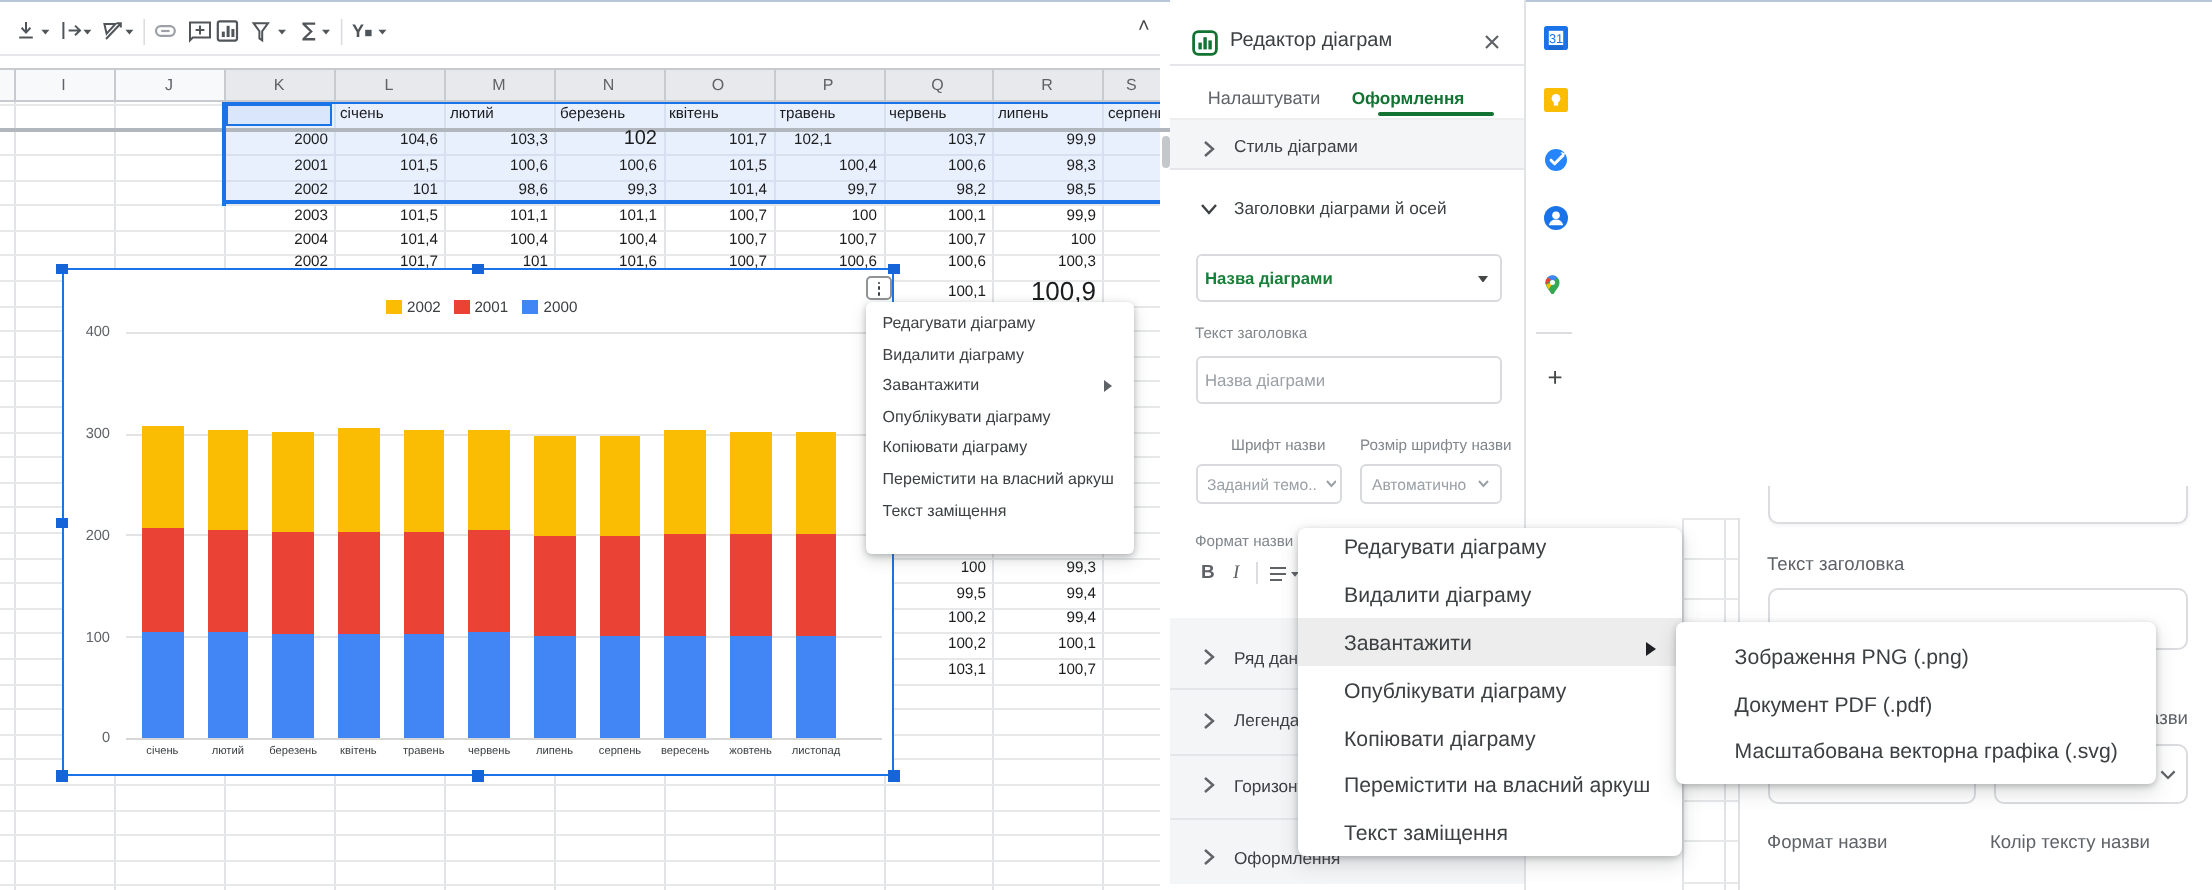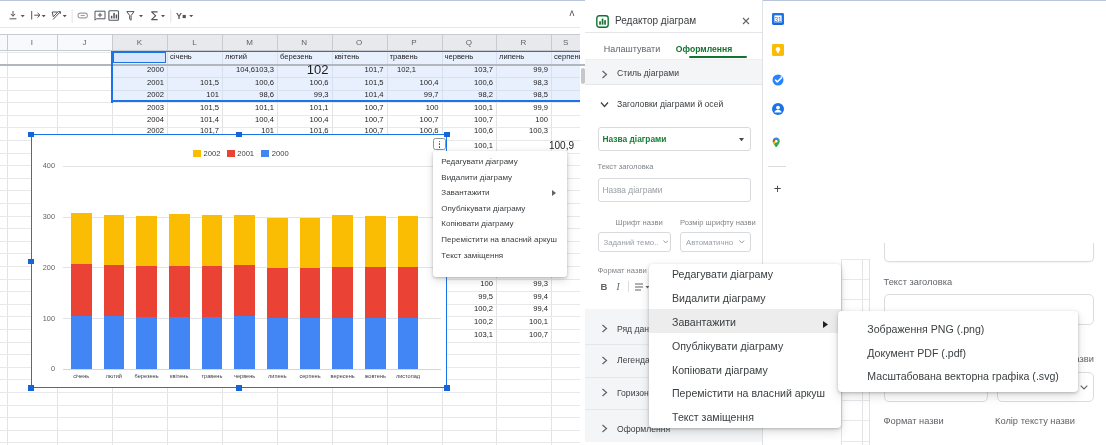--- a/index.html
+++ b/index.html
@@ -149,23 +149,23 @@
     <div style="position:absolute;left:113px;top:52.4px;width:53px;height:11.0px;background:#d9e6fc;border:1.1px solid #1c73e8;box-sizing:border-box;"></div>
     <div style="position:absolute;left:170px;top:50.6px;width:52px;height:12.6px;color:#1b1c1e;font-size:7.6px;display:flex;align-items:center;overflow:hidden;">січень</div>
     <div style="position:absolute;left:225px;top:50.6px;width:52px;height:12.6px;color:#1b1c1e;font-size:7.6px;display:flex;align-items:center;overflow:hidden;">лютий</div>
     <div style="position:absolute;left:280px;top:50.6px;width:52px;height:12.6px;color:#1b1c1e;font-size:7.6px;display:flex;align-items:center;overflow:hidden;">березень</div>
     <div style="position:absolute;left:334.5px;top:50.6px;width:52px;height:12.6px;color:#1b1c1e;font-size:7.6px;display:flex;align-items:center;overflow:hidden;">квітень</div>
     <div style="position:absolute;left:389.5px;top:50.6px;width:52px;height:12.6px;color:#1b1c1e;font-size:7.6px;display:flex;align-items:center;overflow:hidden;">травень</div>
     <div style="position:absolute;left:444.5px;top:50.6px;width:52px;height:12.6px;color:#1b1c1e;font-size:7.6px;display:flex;align-items:center;overflow:hidden;">червень</div>
     <div style="position:absolute;left:499px;top:50.6px;width:52px;height:12.6px;color:#1b1c1e;font-size:7.6px;display:flex;align-items:center;overflow:hidden;">липень</div>
     <div style="position:absolute;left:554px;top:50.6px;width:26.3px;height:12.6px;color:#1b1c1e;font-size:7.6px;display:flex;align-items:center;overflow:hidden;">серпень</div>
     <div style="position:absolute;left:112px;top:63.2px;width:52px;height:12.6px;color:#1b1c1e;font-size:7.6px;display:flex;align-items:center;justify-content:flex-end;">2000</div>
-    <div style="position:absolute;left:167px;top:63.2px;width:52px;height:12.6px;color:#1b1c1e;font-size:7.6px;display:flex;align-items:center;justify-content:flex-end;margin-left:36px;">104,6</div>
+    <div style="position:absolute;left:167px;top:63.2px;width:52px;height:12.6px;color:#1b1c1e;font-size:7.6px;display:flex;align-items:center;justify-content:flex-end;">104,6</div>
     <div style="position:absolute;left:222px;top:63.2px;width:52px;height:12.6px;color:#1b1c1e;font-size:7.6px;display:flex;align-items:center;justify-content:flex-end;">103,3</div>
-    <div style="position:absolute;left:277px;top:63.2px;width:51.5px;height:12.6px;color:#1b1c1e;font-size:13px;display:flex;align-items:center;justify-content:flex-end;">102</div>
+    <div style="position:absolute;left:277px;top:63.2px;width:51.5px;height:12.6px;color:#1b1c1e;font-size:10px;display:flex;align-items:center;justify-content:flex-end;">102</div>
     <div style="position:absolute;left:331.5px;top:63.2px;width:52.0px;height:12.6px;color:#1b1c1e;font-size:7.6px;display:flex;align-items:center;justify-content:flex-end;">101,7</div>
     <div style="position:absolute;left:364px;top:63.2px;width:52.0px;height:12.6px;color:#1b1c1e;font-size:7.6px;display:flex;align-items:center;justify-content:flex-end;">102,1</div>
     <div style="position:absolute;left:441.5px;top:63.2px;width:51.5px;height:12.6px;color:#1b1c1e;font-size:7.6px;display:flex;align-items:center;justify-content:flex-end;">103,7</div>
     <div style="position:absolute;left:496px;top:63.2px;width:52px;height:12.6px;color:#1b1c1e;font-size:7.6px;display:flex;align-items:center;justify-content:flex-end;">99,9</div>
     <div style="position:absolute;left:112px;top:75.8px;width:52px;height:12.6px;color:#1b1c1e;font-size:7.6px;display:flex;align-items:center;justify-content:flex-end;">2001</div>
     <div style="position:absolute;left:167px;top:75.8px;width:52px;height:12.6px;color:#1b1c1e;font-size:7.6px;display:flex;align-items:center;justify-content:flex-end;">101,5</div>
     <div style="position:absolute;left:222px;top:75.8px;width:52px;height:12.6px;color:#1b1c1e;font-size:7.6px;display:flex;align-items:center;justify-content:flex-end;">100,6</div>
     <div style="position:absolute;left:277px;top:75.8px;width:51.5px;height:12.6px;color:#1b1c1e;font-size:7.6px;display:flex;align-items:center;justify-content:flex-end;">100,6</div>
     <div style="position:absolute;left:331.5px;top:75.8px;width:52.0px;height:12.6px;color:#1b1c1e;font-size:7.6px;display:flex;align-items:center;justify-content:flex-end;">101,5</div>
     <div style="position:absolute;left:386.5px;top:75.8px;width:52.0px;height:12.6px;color:#1b1c1e;font-size:7.6px;display:flex;align-items:center;justify-content:flex-end;">100,4</div>
@@ -197,21 +197,21 @@
     <div style="position:absolute;left:496px;top:113.6px;width:52px;height:12.6px;color:#1b1c1e;font-size:7.6px;display:flex;align-items:center;justify-content:flex-end;">100</div>
     <div style="position:absolute;left:112px;top:124.7px;width:52px;height:12.6px;color:#1b1c1e;font-size:7.6px;display:flex;align-items:center;justify-content:flex-end;">2002</div>
     <div style="position:absolute;left:167px;top:124.7px;width:52px;height:12.6px;color:#1b1c1e;font-size:7.6px;display:flex;align-items:center;justify-content:flex-end;">101,7</div>
     <div style="position:absolute;left:222px;top:124.7px;width:52px;height:12.6px;color:#1b1c1e;font-size:7.6px;display:flex;align-items:center;justify-content:flex-end;">101</div>
     <div style="position:absolute;left:277px;top:124.7px;width:51.5px;height:12.6px;color:#1b1c1e;font-size:7.6px;display:flex;align-items:center;justify-content:flex-end;">101,6</div>
     <div style="position:absolute;left:331.5px;top:124.7px;width:52.0px;height:12.6px;color:#1b1c1e;font-size:7.6px;display:flex;align-items:center;justify-content:flex-end;">100,7</div>
     <div style="position:absolute;left:386.5px;top:124.7px;width:52.0px;height:12.6px;color:#1b1c1e;font-size:7.6px;display:flex;align-items:center;justify-content:flex-end;">100,6</div>
     <div style="position:absolute;left:441.5px;top:124.7px;width:51.5px;height:12.6px;color:#1b1c1e;font-size:7.6px;display:flex;align-items:center;justify-content:flex-end;">100,6</div>
     <div style="position:absolute;left:496px;top:124.7px;width:52px;height:12.6px;color:#1b1c1e;font-size:7.6px;display:flex;align-items:center;justify-content:flex-end;">100,3</div>
     <div style="position:absolute;left:441.5px;top:138.8px;width:51.5px;height:12.6px;color:#1b1c1e;font-size:7.6px;display:flex;align-items:center;justify-content:flex-end;">100,1</div>
-    <div style="position:absolute;left:496px;top:138.8px;width:52px;height:12.6px;color:#1b1c1e;font-size:10px;display:flex;align-items:center;justify-content:flex-end;padding-left:26px;">100,9</div>
+    <div style="position:absolute;left:496px;top:138.8px;width:52px;height:12.6px;color:#1b1c1e;font-size:13px;display:flex;align-items:center;justify-content:flex-end;">100,9</div>
     <div style="position:absolute;left:441.5px;top:277.4px;width:51.5px;height:12.6px;color:#1b1c1e;font-size:7.6px;display:flex;align-items:center;justify-content:flex-end;">100</div>
     <div style="position:absolute;left:496px;top:277.4px;width:52px;height:12.6px;color:#1b1c1e;font-size:7.6px;display:flex;align-items:center;justify-content:flex-end;">99,3</div>
     <div style="position:absolute;left:441.5px;top:290.0px;width:51.5px;height:12.6px;color:#1b1c1e;font-size:7.6px;display:flex;align-items:center;justify-content:flex-end;">99,5</div>
     <div style="position:absolute;left:496px;top:290.0px;width:52px;height:12.6px;color:#1b1c1e;font-size:7.6px;display:flex;align-items:center;justify-content:flex-end;">99,4</div>
     <div style="position:absolute;left:441.5px;top:302.6px;width:51.5px;height:12.6px;color:#1b1c1e;font-size:7.6px;display:flex;align-items:center;justify-content:flex-end;">100,2</div>
     <div style="position:absolute;left:496px;top:302.6px;width:52px;height:12.6px;color:#1b1c1e;font-size:7.6px;display:flex;align-items:center;justify-content:flex-end;">99,4</div>
     <div style="position:absolute;left:441.5px;top:315.2px;width:51.5px;height:12.6px;color:#1b1c1e;font-size:7.6px;display:flex;align-items:center;justify-content:flex-end;">100,2</div>
     <div style="position:absolute;left:496px;top:315.2px;width:52px;height:12.6px;color:#1b1c1e;font-size:7.6px;display:flex;align-items:center;justify-content:flex-end;">100,1</div>
     <div style="position:absolute;left:441.5px;top:327.8px;width:51.5px;height:12.6px;color:#1b1c1e;font-size:7.6px;display:flex;align-items:center;justify-content:flex-end;">103,1</div>
     <div style="position:absolute;left:496px;top:327.8px;width:52px;height:12.6px;color:#1b1c1e;font-size:7.6px;display:flex;align-items:center;justify-content:flex-end;">100,7</div>

